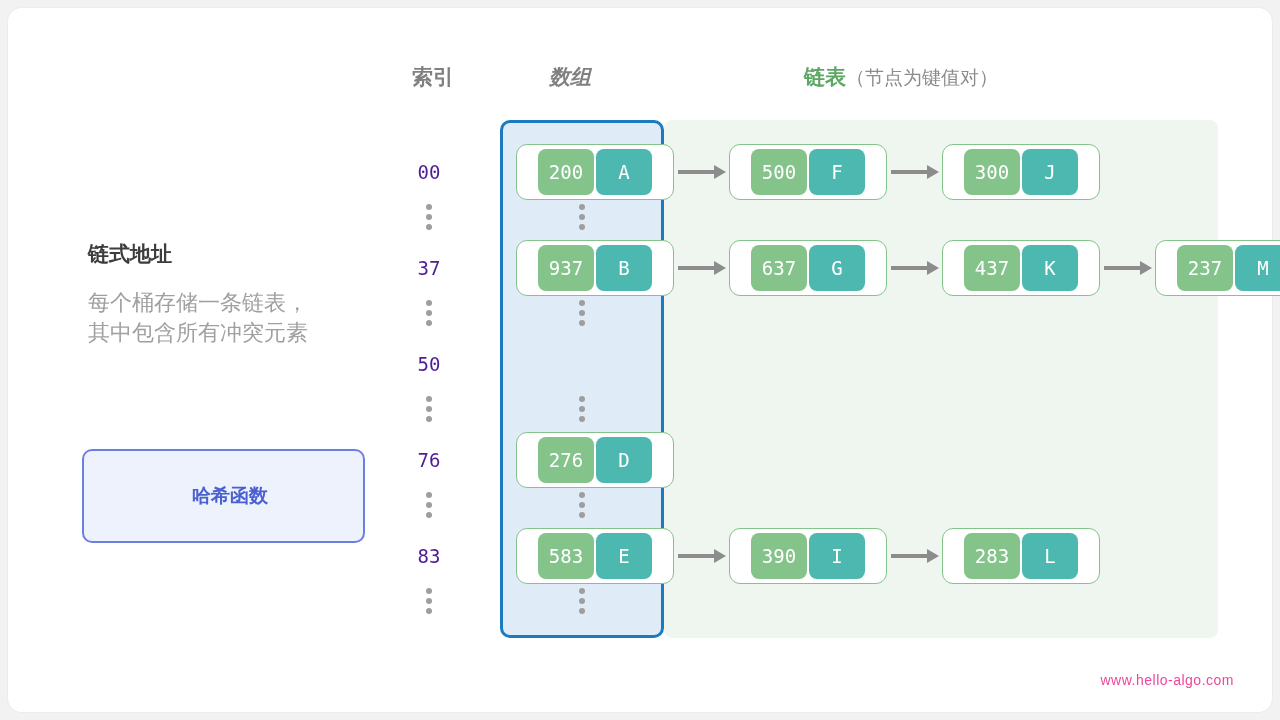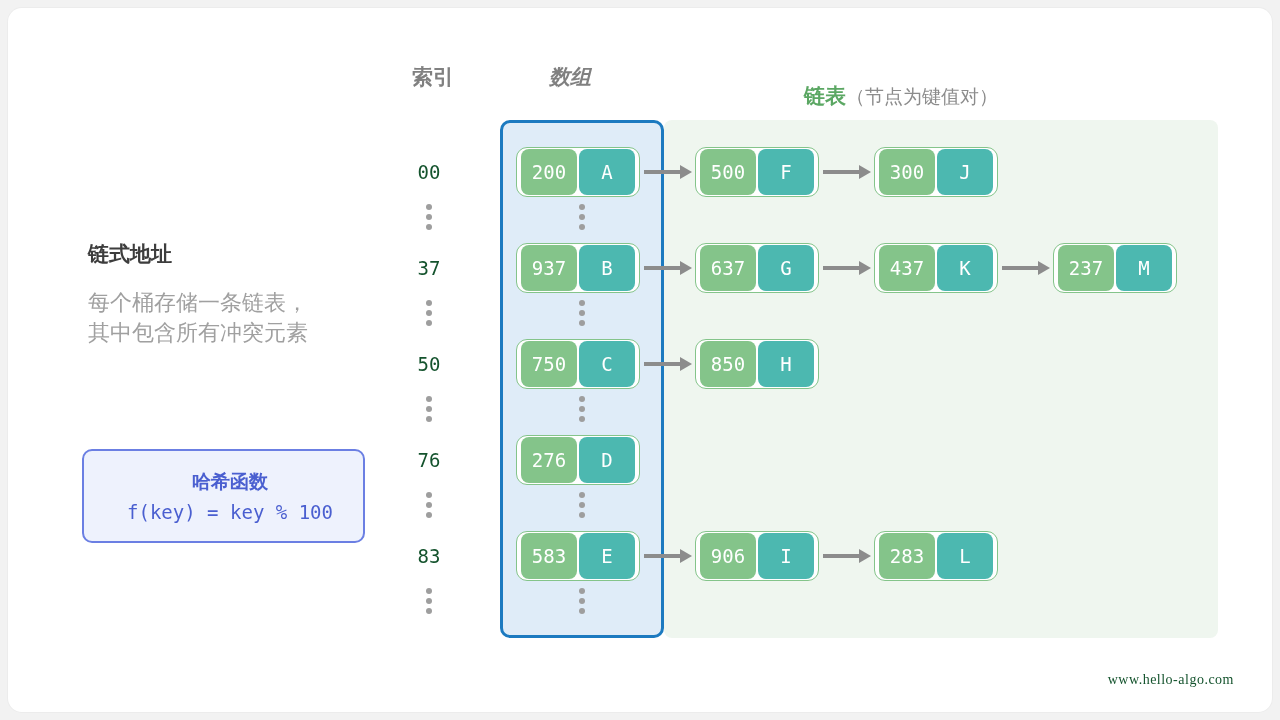--- a/index.html
+++ b/index.html
@@ -20,21 +20,21 @@
   
   .hdr {
     position: absolute;
     font-size: 21px;
     font-weight: bold;
     color: #808080;
     white-space: nowrap;
   }
   #hdr-index { left: 404px; top: 55px; }
   #hdr-array { left: 541px; top: 55px; font-style: italic; }
-  #hdr-list  { left: 796px; top: 55px; color: #5ba763; margin-top: 19px; }
+  #hdr-list  { left: 796px; top: 55px; color: #5ba763; }
   #hdr-list .sub {
     color: #8c8c8c;
     font-weight: normal;
     font-size: 19px;
   }
   
   #desc-title {
     position: absolute; left: 80px; top: 232px;
     font-size: 21px; font-weight: bold; color: #3d3d3d;
     white-space: nowrap;
@@ -83,46 +83,46 @@
   .row {
     position: absolute;
     left: 0; width: 1264px; height: 60px;
     display: block;
   }
   .idx {
     position: absolute;
     left: 386px; width: 70px;
     text-align: center;
     font-family: "DejaVu Sans Mono", monospace;
-    font-size: 19px; color: #14532d;
+    font-size: 19px; color: #4c1d95;
     line-height: 60px;
   }
   .dots {
     position: absolute;
     width: 6px;
     display: flex; flex-direction: column; gap: 4px;
   }
   .dots i {
     display: block; width: 6px; height: 6px;
     border-radius: 50%; background: #9e9e9e;
   }
   .chain {
     position: absolute;
     left: 508px; top: 0;
     height: 60px;
     display: flex; align-items: center;
   }
   .node {
     display: flex; align-items: center;
-    padding: 4px;
+    padding: 21px;
     background: #ffffff;
     border: 1.5px solid #84c48a;
     border-radius: 11px;
     box-sizing: border-box;
-    height: 50px;
+    height: 56px;
   }
   .node .key, .node .val {
     display: flex; align-items: center; justify-content: center;
     height: 46px;
     font-family: "DejaVu Sans Mono", monospace;
     font-size: 19px;
     color: #ffffff;
   }
   .node .key { width: 56px; background: #84c48a; border-radius: 8px; }
   .node .val { width: 56px; background: #4cb8b0; border-radius: 8px; margin-left: 2px; }
@@ -145,44 +145,43 @@
     margin-top: -7px;
     width: 0; height: 0;
     border-left: 12px solid #8c8c8c;
     border-top: 7px solid transparent;
     border-bottom: 7px solid transparent;
   }
   
   #watermark {
     position: absolute;
     right: 38px; bottom: 24px;
-    font-family: Liberation Serif, serif;
+    font-family: Liberation Sans, sans-serif;
     font-size: 14px;
-    color: #14532d;
+    color: #ec4899;
     letter-spacing: 0.5px;
   }
 </style>
 </head>
 <body>
 
 <div id="card">
 
   <div class="hdr" id="hdr-index">索引</div>
   <div class="hdr" id="hdr-array">数组</div>
   <div class="hdr" id="hdr-list">
     <span>链表</span><span class="sub">（节点为键值对）</span>
   </div>
 
   <div id="desc-title">链式地址</div>
   <div id="desc-body">每个桶存储一条链表，
 其中包含所有冲突元素</div>
 
   <div id="hash-box">
     <div id="hash-title">哈希函数</div>
-    <div id="hash-formula">f(key) = key % 100</div>
   </div>
 
   <div id="region-list"></div>
   <div id="region-array"></div>
 
   <div id="rows">
       <div class="row" style="top: 134px;">
         <div class="idx">00</div>
         <div class="chain">
           <div class="node">
@@ -255,34 +254,20 @@
         <i></i>
         <i></i>
       </div>
       <div class="dots" style="left: 571px; top: 292px;">
         <i></i>
         <i></i>
         <i></i>
       </div>
       <div class="row" style="top: 326px;">
         <div class="idx">50</div>
-        <div class="chain">
-          <div class="node">
-            <div class="key">750</div>
-            <div class="val">C</div>
-          </div>
-          <div class="arrow">
-            <span class="shaft"></span>
-            <span class="head"></span>
-          </div>
-          <div class="node">
-            <div class="key">850</div>
-            <div class="val">H</div>
-          </div>
-        </div>
       </div>
       <div class="dots" style="left: 418px; top: 388px;">
         <i></i>
         <i></i>
         <i></i>
       </div>
       <div class="dots" style="left: 571px; top: 388px;">
         <i></i>
         <i></i>
         <i></i>
@@ -311,21 +296,21 @@
         <div class="chain">
           <div class="node">
             <div class="key">583</div>
             <div class="val">E</div>
           </div>
           <div class="arrow">
             <span class="shaft"></span>
             <span class="head"></span>
           </div>
           <div class="node">
-            <div class="key">906</div>
+            <div class="key">390</div>
             <div class="val">I</div>
           </div>
           <div class="arrow">
             <span class="shaft"></span>
             <span class="head"></span>
           </div>
           <div class="node">
             <div class="key">283</div>
             <div class="val">L</div>
           </div>

